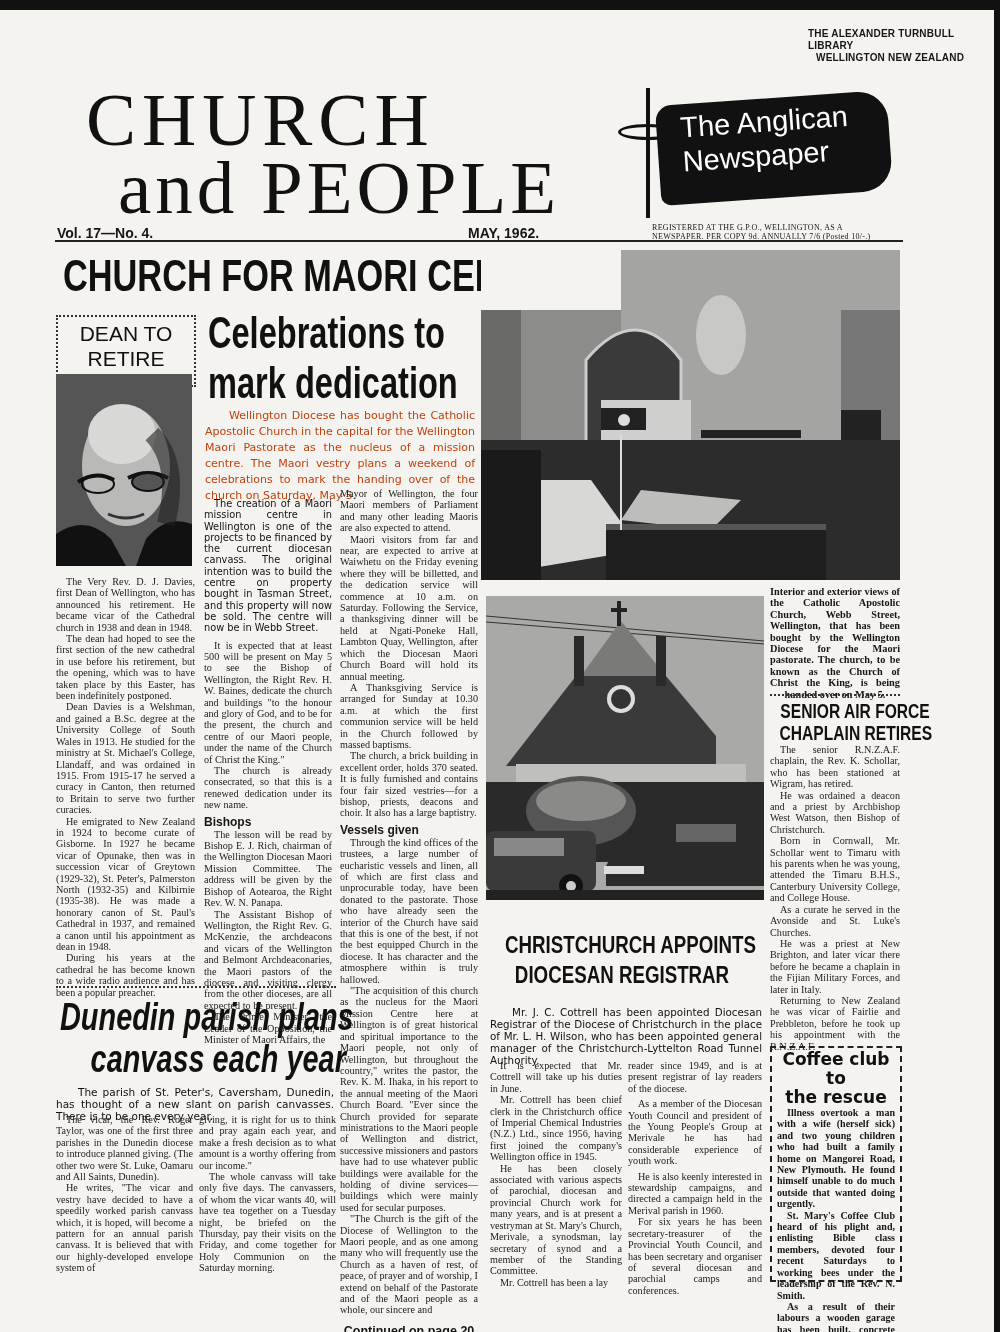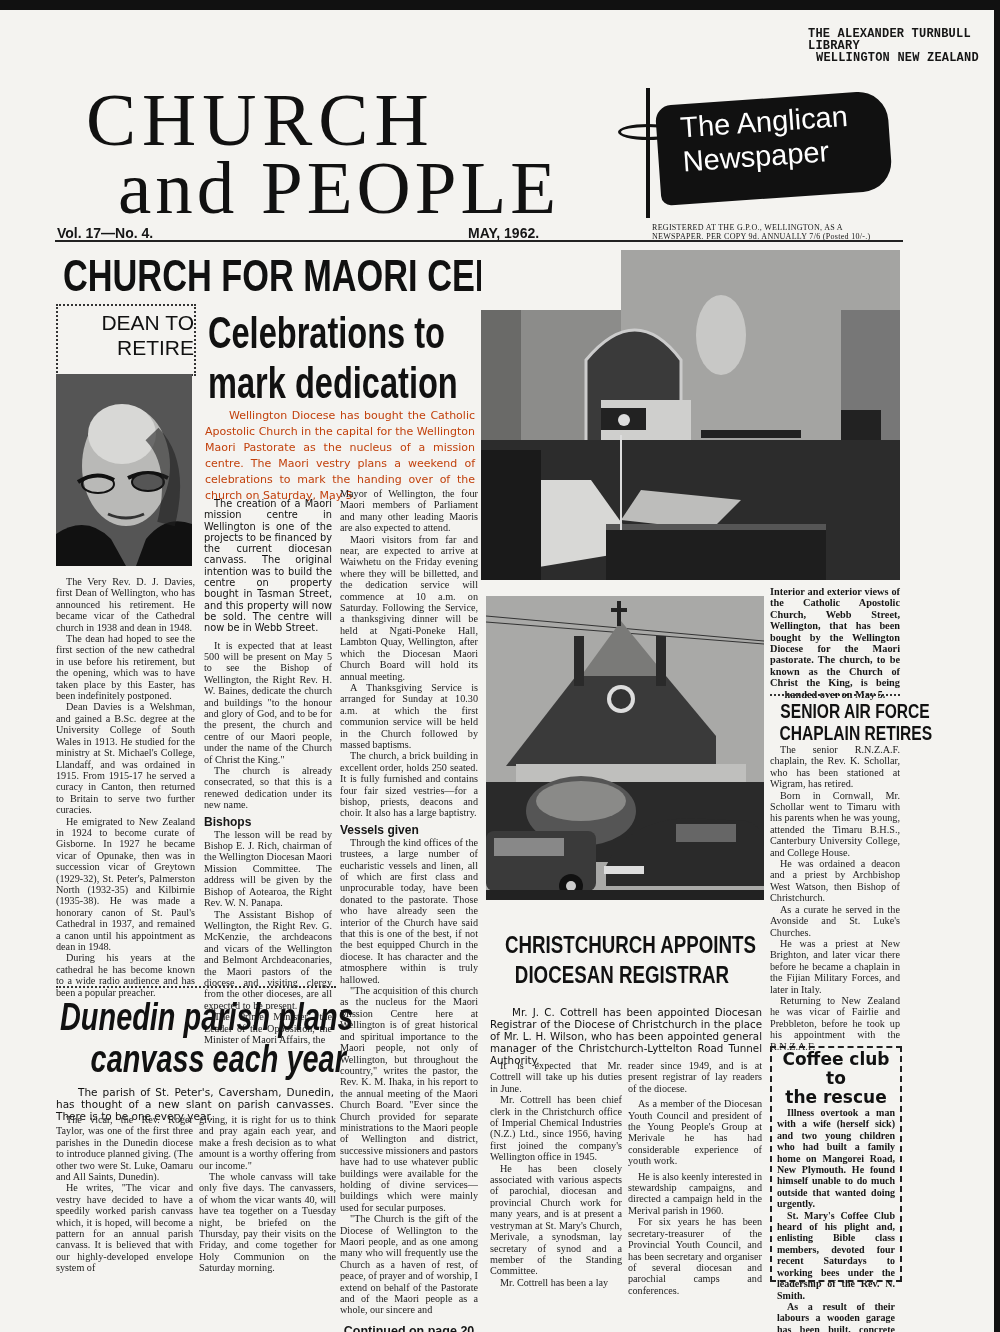--- a/index.html
+++ b/index.html
@@ -9,21 +9,21 @@
     font-family: "DejaVu Serif", "Liberation Serif", serif;
     color: #161616;
     position: relative;
   }
   .page {
     position: absolute; left: 0; top: 10px; width: 994px; height: 1322px;
     background: #f4f3f0;
   }
   .abs { position: absolute; }
   .library {
-    font-family: Liberation Mono, monospace; font-weight: bold; font-size: 12px;
+    font-family: Liberation Sans, sans-serif; font-weight: bold; font-size: 10px;
     letter-spacing: 0.2px; line-height: 12px; text-align: left;
   }
   .mast-line {
     font-family: "Liberation Serif", serif; font-size: 75px; letter-spacing: 4px;
     line-height: 1; color: #111; white-space: nowrap;
   }
   .anglican-box {
     background: #111; color: #fff; border-radius: 16px 30px 30px 10px;
     transform: rotate(-4deg);
     font-family: "Liberation Sans", sans-serif; font-size: 29px; line-height: 34px;
@@ -102,21 +102,21 @@
   <div class="abs meta-small" style="left:57px; top:215px;">Vol. 17—No. 4.</div>
   <div class="abs meta-small" style="left:468px; top:215px;">MAY, 1962.</div>
   <div class="abs reg-note" style="left:652px; top:213px;">
     <div>REGISTERED AT THE G.P.O., WELLINGTON, AS A</div>
     <div>NEWSPAPER. PER COPY 9d. ANNUALLY 7/6 (Posted 10/-.)</div>
   </div>
   <div class="abs rule" style="left:55px; top:230px; width:848px;"></div>
 
   <div class="abs headline-condensed" style="left:63px; top:244px; font-size:44px; transform:scaleX(0.78);">CHURCH FOR MAORI CENTRE</div>
 
-  <div class="abs dean-box" style="left:56px; top:294px; width:140px; height:72px;text-align:right;">
+  <div class="abs dean-box" style="left:56px; top:305px; width:140px; height:72px;">
     <div>DEAN TO</div>
     <div>RETIRE</div>
   </div>
 
   <div class="abs photo" style="left:56px; top:364px; width:136px; height:192px; background:#3a3a3a;">
     <svg width="136" height="192" viewBox="0 0 136 192">
       <rect width="136" height="192" fill="#4a4a4a"></rect>
       <rect width="136" height="192" fill="#666" opacity="0.4"></rect>
       <ellipse cx="70" cy="92" rx="44" ry="60" fill="#b9b9b7"></ellipse>
       <ellipse cx="66" cy="60" rx="34" ry="30" fill="#d8d8d6"></ellipse>
@@ -159,21 +159,21 @@
       <p>The Assistant Bishop of Wellington, the Right Rev. G. McKenzie, the archdeacons and vicars of the Wellington and Belmont Archdeaconaries, the Maori pastors of the diocese and visiting clergy from the other dioceses, are all expected to be present.</p>
       <p>The Prime Minister, the Leader of the Opposition, the Minister of Maori Affairs, the</p>
     </div>
   </div>
 
   <div class="abs" style="left:340px; top:478px; width:138px;">
     <div class="body-text">
       <p style="text-indent:0">Mayor of Wellington, the four Maori members of Parliament and many other leading Maoris are also expected to attend.</p>
       <p>Maori visitors from far and near, are expected to arrive at Waiwhetu on the Friday evening where they will be billetted, and the dedication service will commence at 10 a.m. on Saturday. Following the Service, a thanksgiving dinner will be held at Ngati-Poneke Hall, Lambton Quay, Wellington, after which the Diocesan Maori Church Board will hold its annual meeting.</p>
       <p>A Thanksgiving Service is arranged for Sunday at 10.30 a.m. at which the first communion service will be held in the Church followed by massed baptisms.</p>
-      <p>The church, a brick building in excellent order, holds 250 seated. It is fully furnished and contains four fair sized vestries—for a bishop, priests, deacons and choir. It also has a large baptistry.</p>
+      <p>The church, a brick building in excellent order, holds 370 seated. It is fully furnished and contains four fair sized vestries—for a bishop, priests, deacons and choir. It also has a large baptistry.</p>
     </div>
     <div class="subhead">Vessels given</div>
     <div class="body-text">
       <p>Through the kind offices of the trustees, a large number of eucharistic vessels and linen, all of which are first class and unprocurable today, have been donated to the pastorate. Those who have already seen the interior of the Church have said that this is one of the best, if not the best equipped Church in the diocese. It has character and the atmosphere within is truly hallowed.</p>
       <p>"The acquisition of this church as the nucleus for the Maori Mission Centre here at Wellington is of great historical and spiritual importance to the Maori people, not only of Wellington, but throughout the country," writes the pastor, the Rev. K. M. Ihaka, in his report to the annual meeting of the Maori Church Board. "Ever since the Church provided for separate ministrations to the Maori people of Wellington and district, successive missioners and pastors have had to use whatever public buildings were available for the holding of divine services—buildings which were mainly used for secular purposes.</p>
       <p>"The Church is the gift of the Diocese of Wellington to the Maori people, and as one among many who will frequently use the Church as a haven of rest, of peace, of prayer and of worship, I extend on behalf of the Pastorate and of the Maori people as a whole, our sincere and</p>
     </div>
     <div class="continued" style="margin-top:8px; text-align:center;">Continued on page 20</div>
   </div>
 
@@ -231,22 +231,22 @@
 
   <div class="abs caption-bold" style="left:770px; top:576px; width:130px;">Interior and exterior views of the Catholic Apostolic Church, Webb Street, Wellington, that has been bought by the Wellington Diocese for the Maori pastorate. The church, to be known as the Church of Christ the King, is being handed over on May 5.</div>
   <div class="abs dotrule" style="left:770px; top:684px; width:130px;"></div>
 
   <div class="abs headline-condensed" style="left:778px; top:690px; font-size:20px; transform:scaleX(0.78); line-height:22px; text-align:center;">
     <div>SENIOR AIR FORCE</div>
     <div style="padding-left:2px;">CHAPLAIN RETIRES</div>
   </div>
   <div class="abs body-text" style="left:770px; top:734px; width:130px;">
     <p>The senior R.N.Z.A.F. chaplain, the Rev. K. Schollar, who has been stationed at Wigram, has retired.</p>
+    <p>He was ordained a deacon and a priest by Archbishop West Watson, then Bishop of Christchurch.</p>
     <p>Born in Cornwall, Mr. Schollar went to Timaru with his parents when he was young, attended the Timaru B.H.S., Canterbury University College, and College House.</p>
-    <p>He was ordained a deacon and a priest by Archbishop West Watson, then Bishop of Christchurch.</p>
     <p>As a curate he served in the Avonside and St. Luke's Churches.</p>
     <p>He was a priest at New Brighton, and later vicar there before he became a chaplain in the Fijian Military Forces, and later in Italy.</p>
     <p>Returning to New Zealand he was vicar of Fairlie and Prebbleton, before he took up his appointment with the R.N.Z.A.F.</p>
   </div>
 
   <div class="abs coffee-box" style="left:770px; top:1036px; width:132px; height:236px;">
     <div class="coffee-title">
       <div>Coffee club to</div>
       <div>the rescue</div>
     </div>

